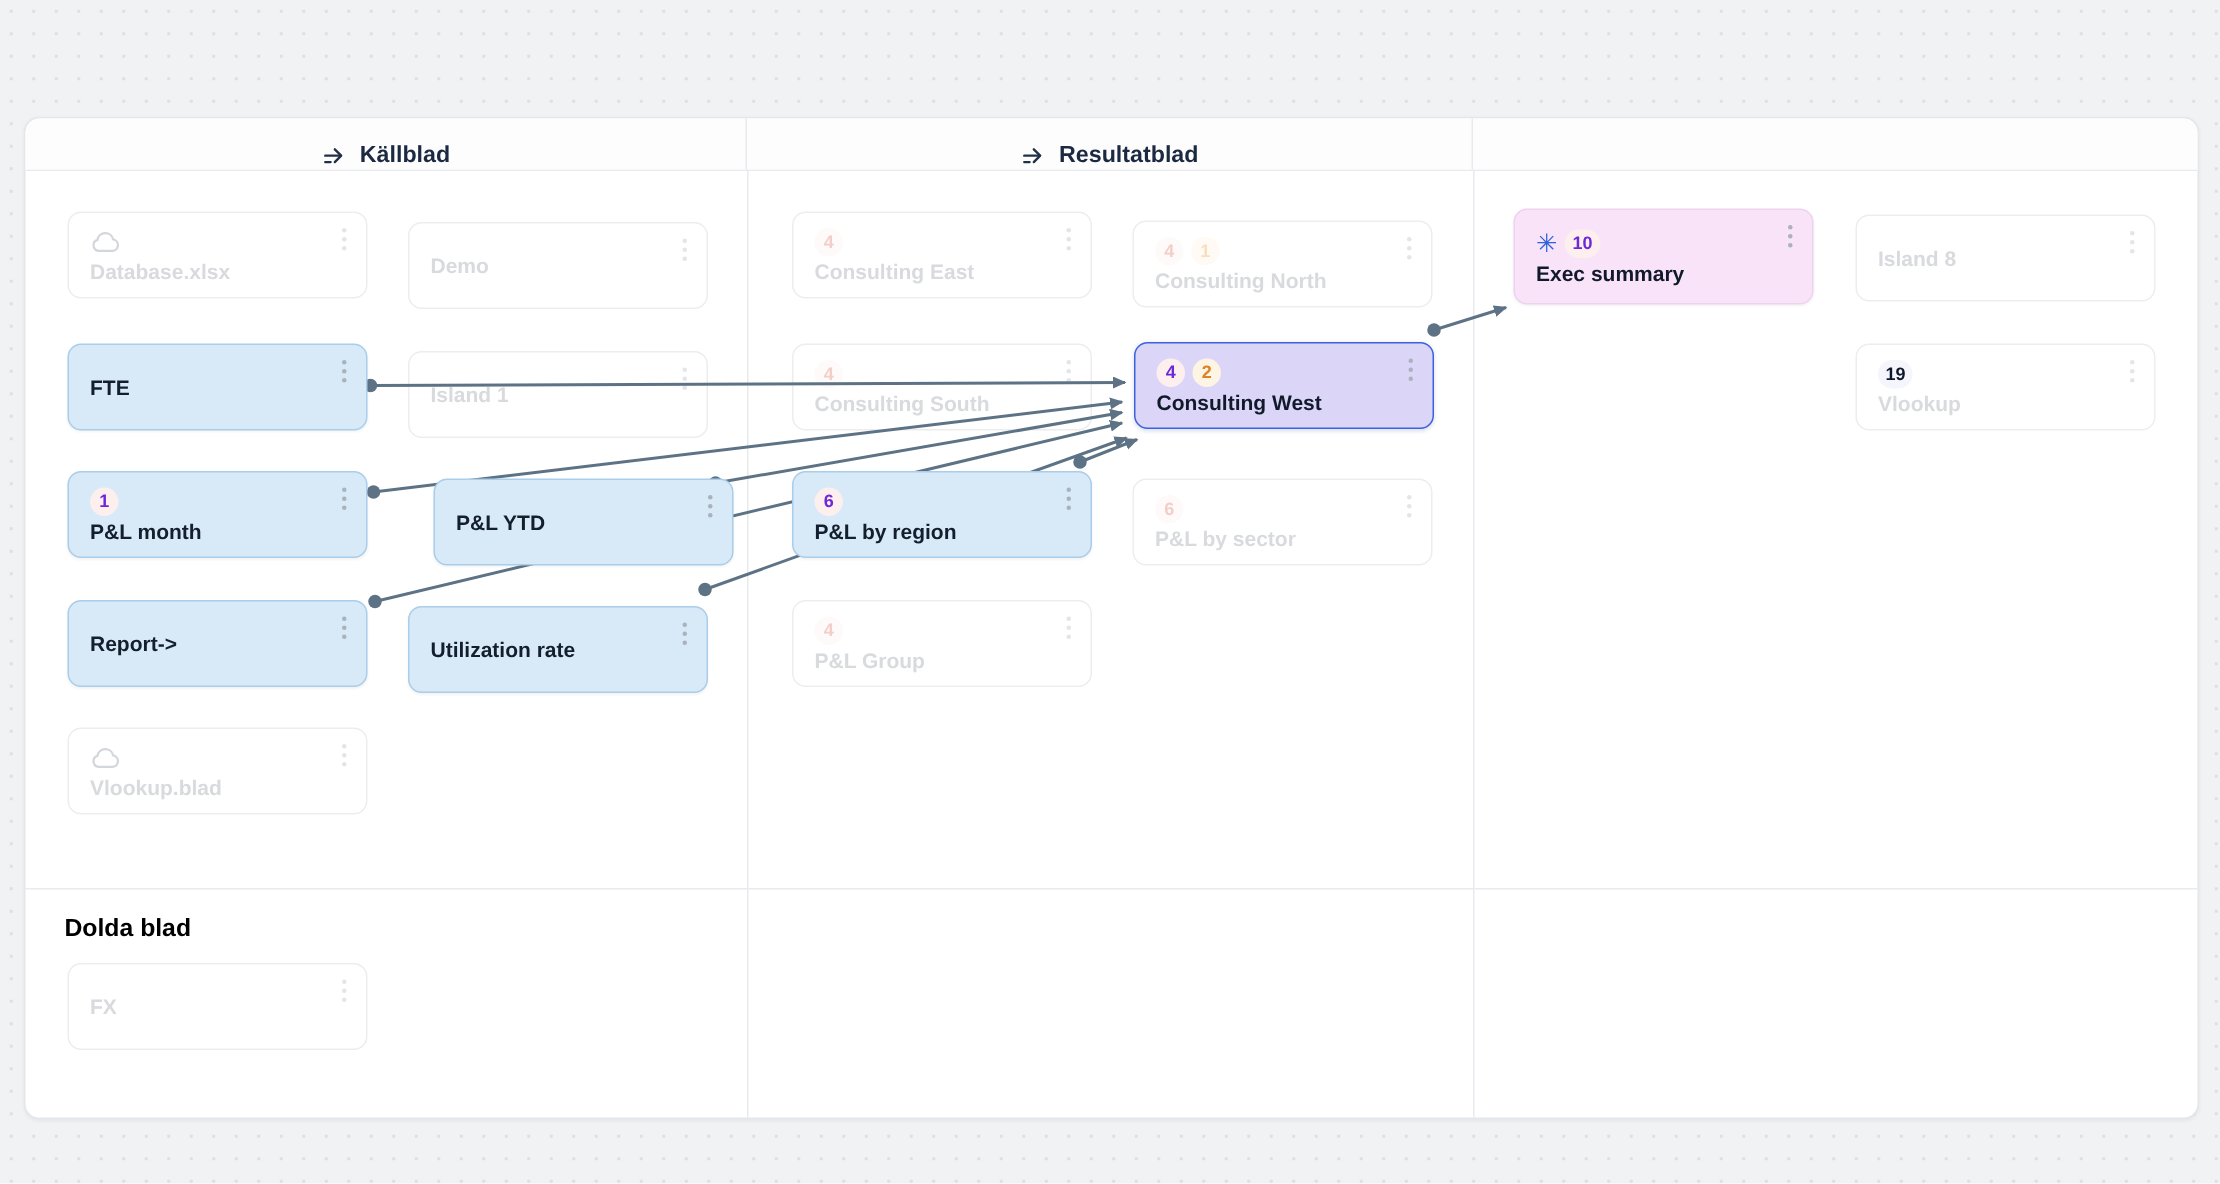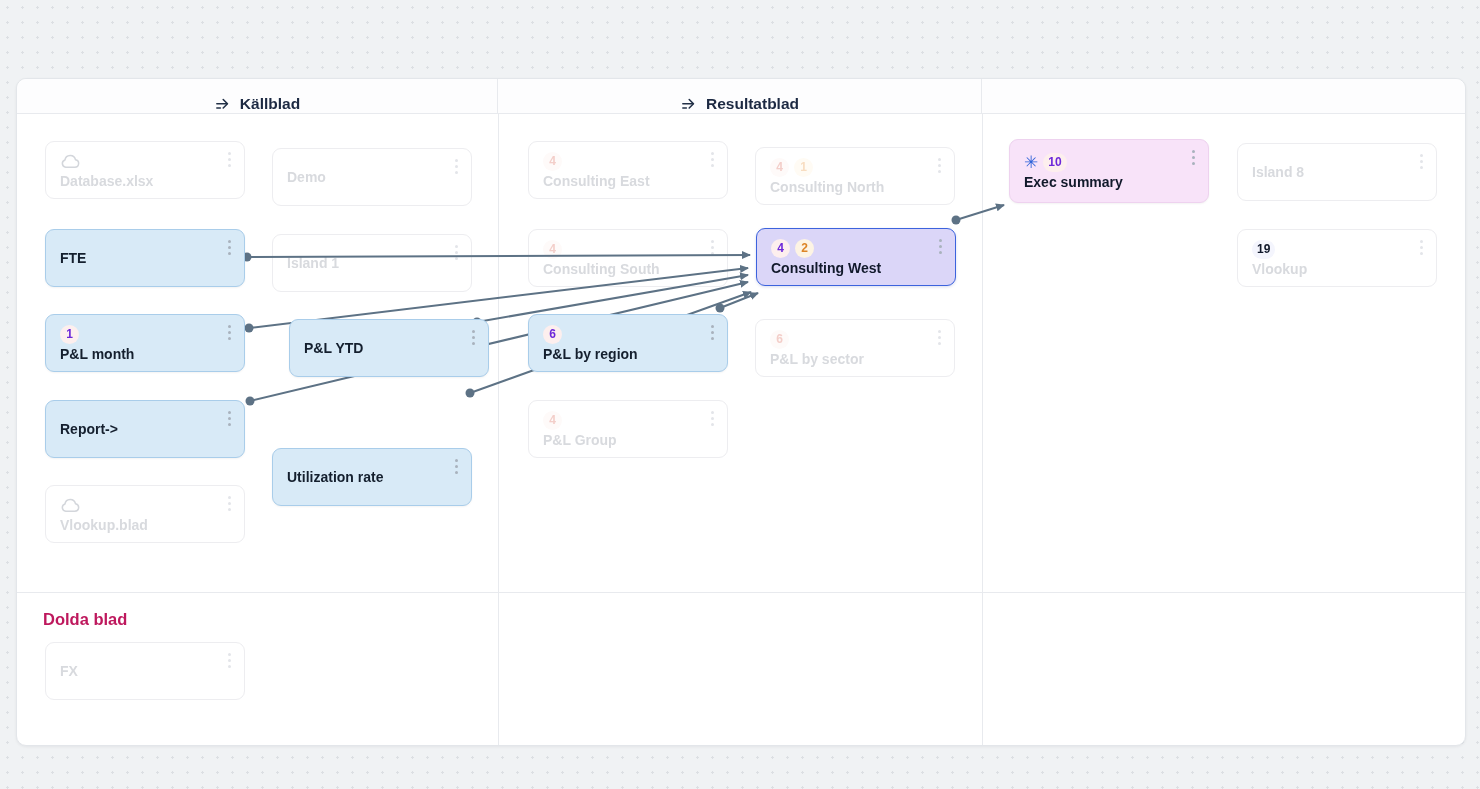--- a/index.html
+++ b/index.html
@@ -24,21 +24,21 @@
     display:flex;align-items:flex-end;justify-content:center;gap:9px;
     font-size:15.5px;font-weight:700;color:#1c2942;box-sizing:border-box;
   }
   .col-header:nth-child(1){width:481px;border-right:1px solid #e8eaee;}
   .col-header:nth-child(2){width:484px;border-right:1px solid #e8eaee;}
   .col-header:nth-child(3){width:483px;}
   .vsep{position:absolute;top:34px;bottom:0;width:1px;background:#e8eaee;z-index:0;}
   .vsep.v1{left:481px;}
   .vsep.v2{left:965px;}
   .hsep{position:absolute;left:0;right:0;top:513px;height:1px;background:#e8eaee;z-index:0;}
-  .hidden-label{position:absolute;left:26px;top:531px;font-size:16.5px;font-weight:600;color:#be185d;z-index:1;}
+  .hidden-label{position:absolute;left:26px;top:531px;font-size:16.5px;font-weight:600;color:#000000;z-index:1;}
   .edges{position:absolute;left:0;top:0;width:1448px;height:666px;z-index:2;pointer-events:none;}
   .cards-layer{position:absolute;left:0;top:0;width:1448px;height:666px;}
   .card{
     position:absolute;width:200px;height:58px;box-sizing:border-box;
     border-radius:9px;padding:6px 14px;display:flex;flex-direction:column;
     justify-content:center;gap:2px;cursor:pointer;
   }
   .card.active{background:#d8eaf7;border:1px solid #a9cdea;color:#141f2e;z-index:3;box-shadow:0 1px 2px rgba(0,0,0,.05);}
   .card.selected{background:#dbd6f8;border:1.6px solid #3c63dd;color:#11192b;z-index:3;box-shadow:0 1px 3px rgba(40,60,160,.18);}
   .card.highlight{background:#f8e3f9;border:1px solid #eed2ef;color:#11192b;z-index:3;box-shadow:0 1px 2px rgba(0,0,0,.05);}
@@ -180,21 +180,21 @@
   </div>
         <div class="card active" style="left: 28px; top: 321px;">
 
     <span class="card-title">Report-&gt;</span>
     <span class="menu">
             <i></i>
             <i></i>
             <i></i>
           </span>
   </div>
-        <div class="card active" style="left: 255px; top: 325px; margin-top: 44px;">
+        <div class="card active" style="left: 255px; top: 325px;">
 
     <span class="card-title">Utilization rate</span>
     <span class="menu">
             <i></i>
             <i></i>
             <i></i>
           </span>
   </div>
         <div class="card faded" style="left: 28px; top: 406px;">
     <div class="top-row">

